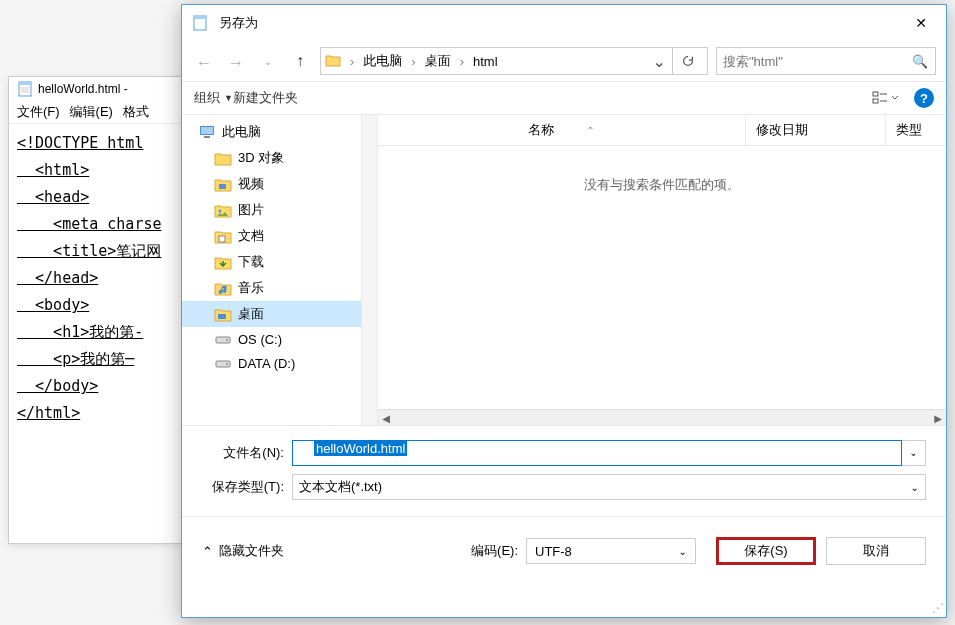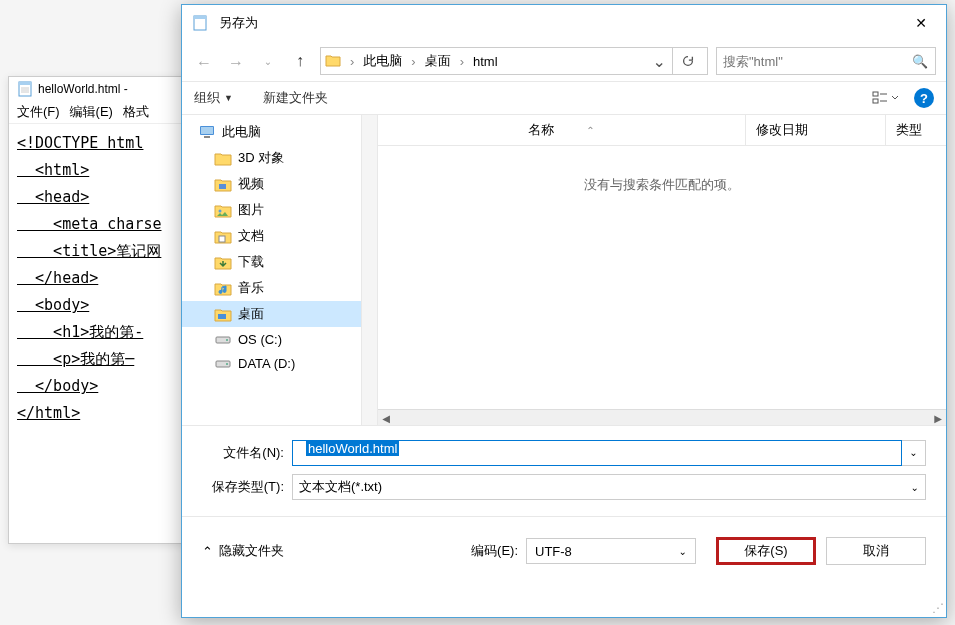--- a/index.html
+++ b/index.html
@@ -28,21 +28,21 @@
     .bc-icon { width: 16px; height: 16px; margin-right: 4px; }
     .dropdown-arrow { padding: 0 6px; cursor: pointer; color: #555; }
     .refresh-btn { padding: 0 8px; cursor: pointer; border-left: 1px solid #ccc; height: 100%; display: flex; align-items: center; }
     .search-box { width: 220px; display: flex; align-items: center; border: 1px solid #ccc; height: 28px; padding: 0 6px; }
     .search-box input { border: none; outline: none; flex: 1; font-size: 13px; color: #888; }
     .search-icon { color: #555; cursor: pointer; font-size: 13px; }
     
     .divider { height: 1px; background: #e8e8e8; margin: 0; }
     
     .toolbar-row { display: flex; align-items: center; justify-content: space-between; padding: 6px 12px; }
-    .toolbar-left { display: flex; gap: 30px; font-size: 13px; }
+    .toolbar-left { display: flex; font-size: 13px; }
     .toolbar-item { display: flex; align-items: center; gap: 4px; cursor: pointer; color: #333; }
     .toolbar-right { display: flex; align-items: center; gap: 14px; }
     .view-icon { cursor: pointer; display: flex; align-items: center; }
     .help-icon { width: 20px; height: 20px; border-radius: 50%; background: #0078d4; color: #fff; display: flex; align-items: center; justify-content: center; font-size: 13px; font-weight: bold; cursor: pointer; }
     
     .main-area { display: flex; height: 310px; }
     .sidebar { width: 180px; border-right: 1px solid #e8e8e8; overflow-y: auto; padding: 4px 0; position: relative; }
     .tree-item { display: flex; align-items: center; padding: 4px 10px 4px 16px; font-size: 13px; gap: 6px; cursor: pointer; }
     .tree-item.child { padding-left: 32px; }
     .tree-item.selected { background: #cce8ff; }
@@ -56,21 +56,21 @@
     .file-header-col.type { width: 60px; border-right: none; }
     .file-list { flex: 1; padding-top: 30px; text-align: center; font-size: 13px; color: #666; }
     .empty-scrollbar { position: absolute; left: 0; bottom: 0; right: 0; height: 16px; background: #f0f0f0; border-top: 1px solid #ddd; display: flex; }
     .empty-scrollbar .track { flex: 1; }
     .empty-scrollbar .arrow { width: 16px; height: 16px; display: flex; align-items: center; justify-content: center; font-size: 10px; color: #666; }
     .gutter { width: 16px; background: #f5f5f5; border-right: 1px solid #e8e8e8; }
     
     .form-area { padding: 14px 20px 8px; }
     .form-row { display: flex; align-items: center; margin-bottom: 8px; }
     .form-label { width: 90px; text-align: right; font-size: 13px; padding-right: 8px; }
-    .form-input { flex: 1; height: 26px; border: 1px solid #4fa3d8; padding: 0 13px; font-size: 13px; outline: none; }
+    .form-input { flex: 1; height: 26px; border: 1px solid #4fa3d8; padding: 0 21px; font-size: 13px; outline: none; }
     .form-input.filename { border: 1px solid #0078d4; }
     .form-select { flex: 1; height: 26px; border: 1px solid #ccc; padding: 0 6px; font-size: 13px; display: flex; align-items: center; justify-content: space-between; background: #fff; cursor: pointer; }
     .selected-text { background: #0078d4; color: #fff; padding: 0 2px; }
     
     .bottom-area { display: flex; align-items: center; justify-content: space-between; padding: 20px 20px 12px; }
     .hide-folders { display: flex; align-items: center; gap: 6px; font-size: 13px; cursor: pointer; }
     .encoding-group { display: flex; align-items: center; gap: 8px; }
     .encoding-label { font-size: 13px; }
     .encoding-select { width: 170px; height: 26px; border: 1px solid #ccc; padding: 0 8px; font-size: 13px; display: flex; align-items: center; justify-content: space-between; cursor: pointer; background: #fff; }
     .btn-group { display: flex; gap: 10px; }

